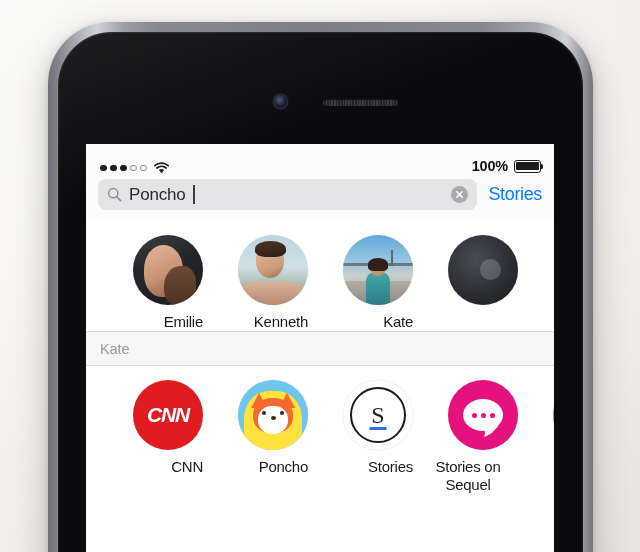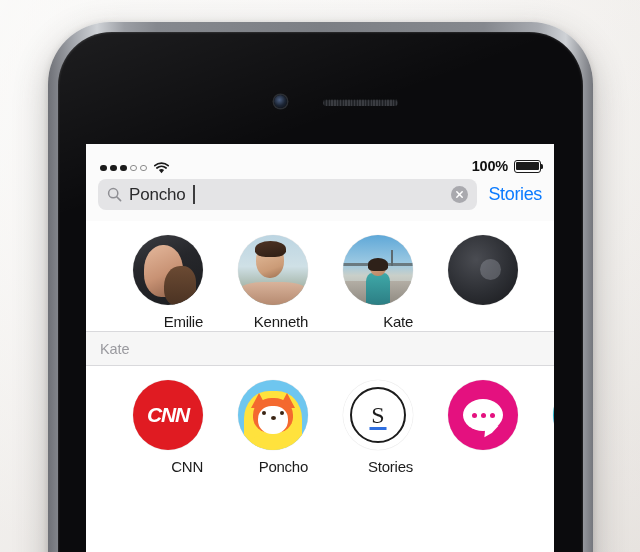--- a/index.html
+++ b/index.html
@@ -343,20 +343,21 @@
       <div class="cell">
         <div class="avatar">
           <div class="ph sequel">
             <div class="bubble">
               <span class="bdot"></span>
               <span class="bdot"></span>
               <span class="bdot"></span>
             </div>
           </div>
         </div>
+        <div class="cell-label">Stories on Sequel</div>
       </div>
       <div class="cell">
         <div class="avatar">
           <div class="ph telegram">
             <div class="tg-mark"></div>
           </div>
         </div>
         <div class="cell-label"></div>
       </div>
     </div>

